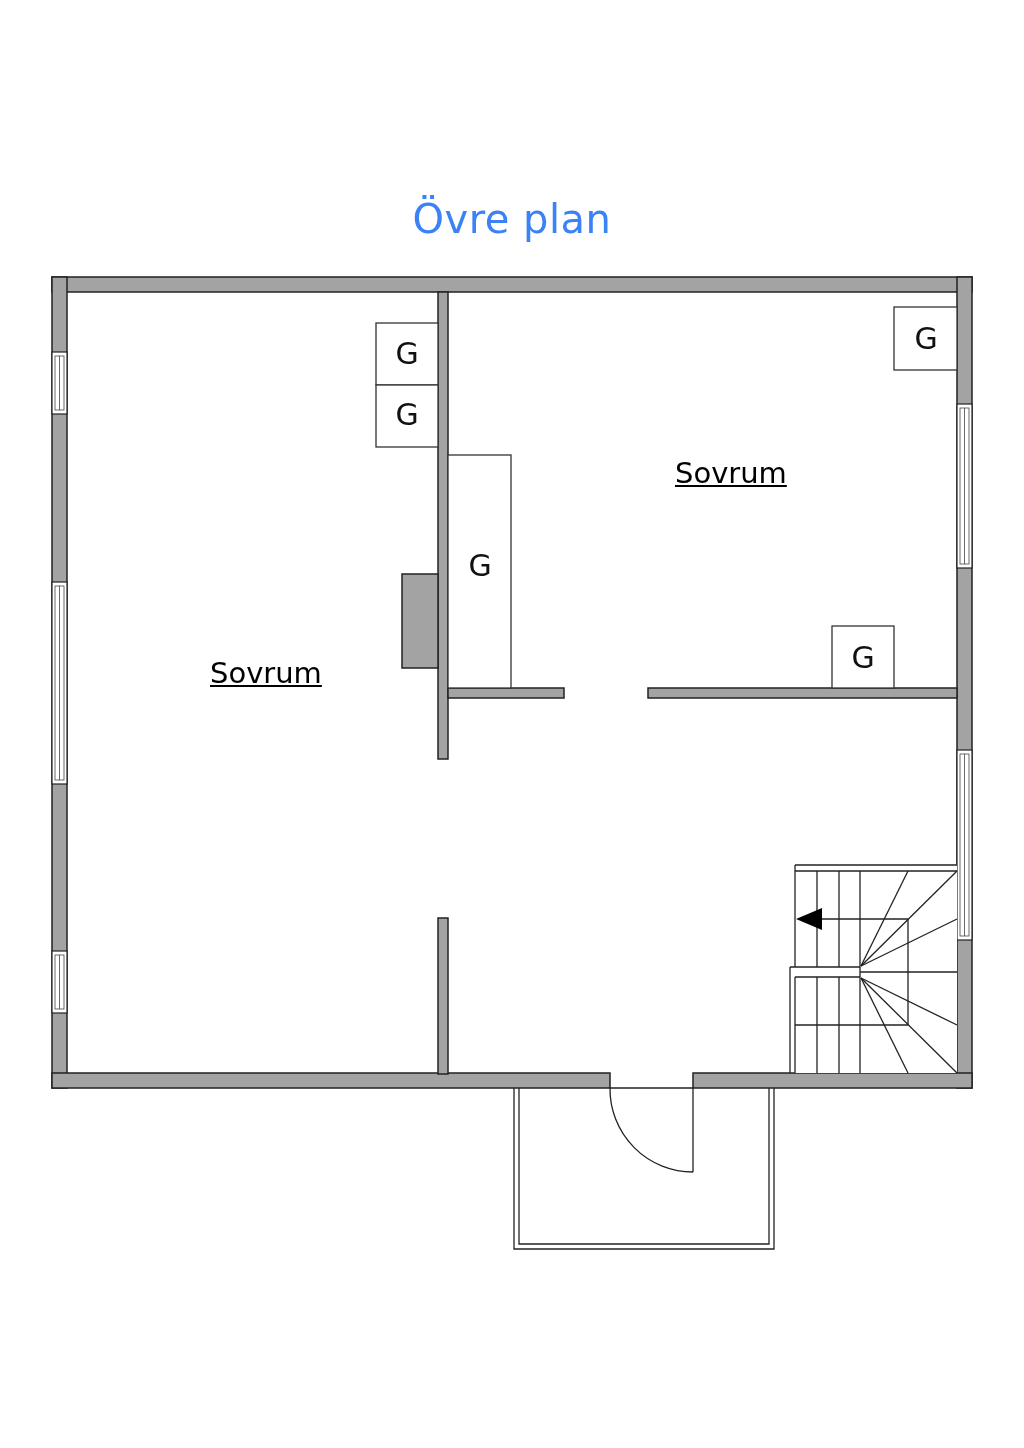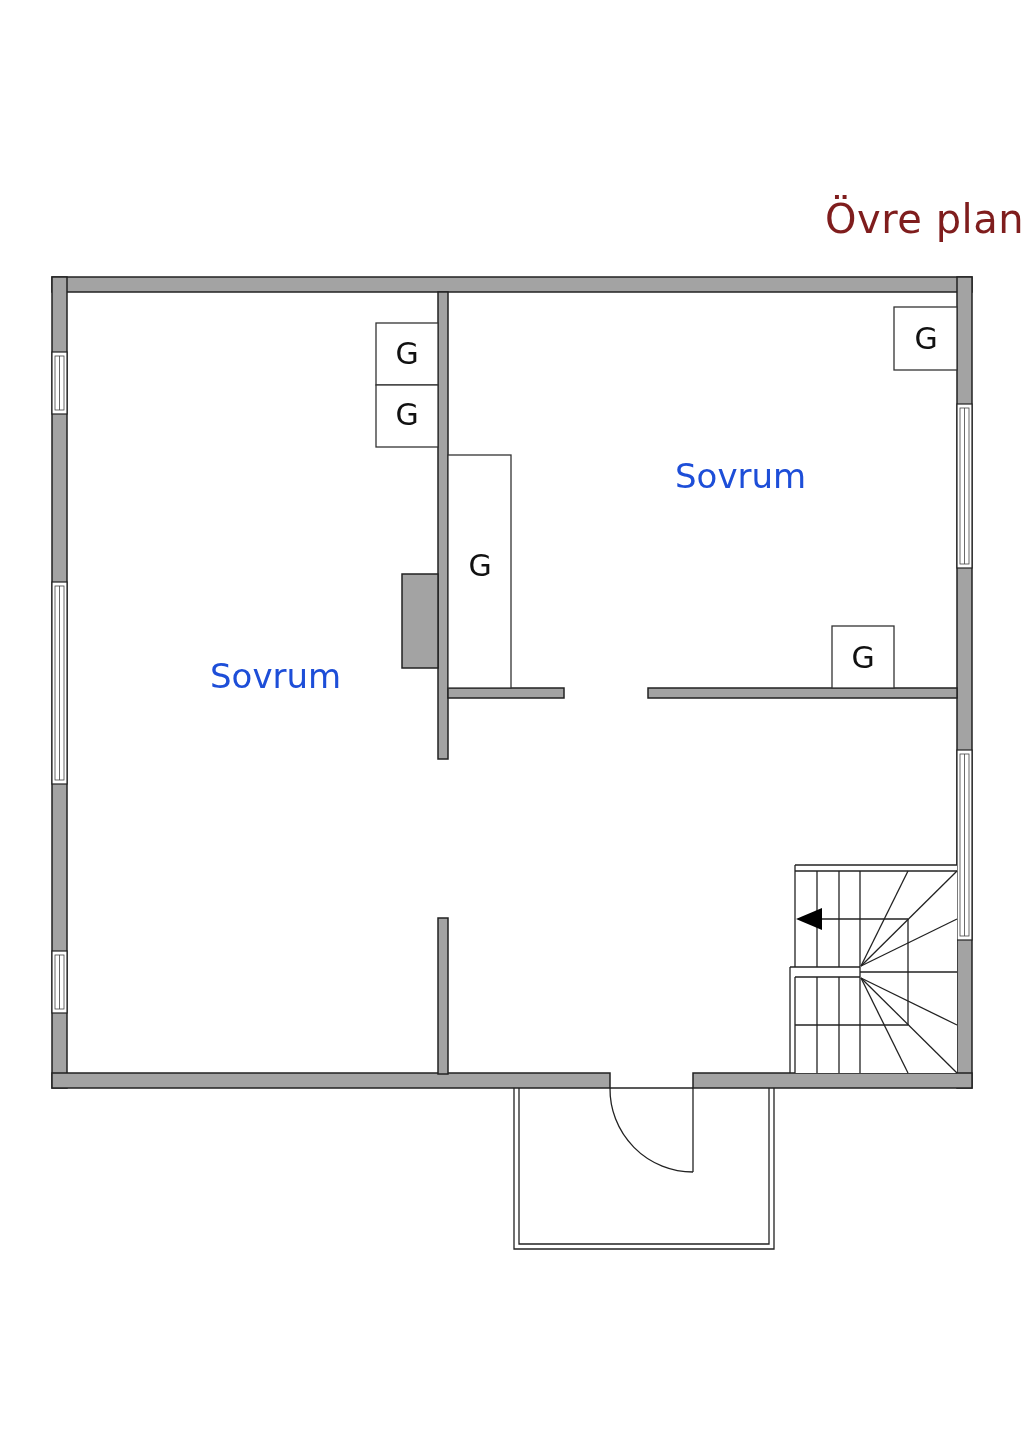--- a/index.html
+++ b/index.html
@@ -1,19 +1,19 @@
 <!DOCTYPE html>
 <html><head>
 <meta charset="utf-8">
 <style>
   html, body { margin:0; padding:0; background:#ffffff; }
   body { width:1024px; height:1448px; position:relative; overflow:hidden; font-family:"DejaVu Sans", sans-serif; }
   #plan { position:absolute; left:0; top:0; width:1024px; height:1448px; }
-  .title { position:absolute; left:0; width:1024px; top:196px; text-align:right; font-size:40px; color:#7f1d1d; letter-spacing:0.5px; }
-  .room-label { position:absolute; font-size:34px; color:#1d4ed8; }
+  .title { position:absolute; left:0; width:1024px; top:196px; text-align:center; font-size:40px; color:#3b82f6; letter-spacing:0.5px; }
+  .room-label { position:absolute; font-size:29px; color:#000000;text-decoration:underline; }
   .g-label { position:absolute; font-size:30px; color:#111; width:60px; text-align:center; }
   .wall { fill:#a3a3a3; stroke:#222; stroke-width:1.5; }
   .thin { fill:#fff; stroke:#333; stroke-width:1.3; }
   .line { stroke:#222; stroke-width:1.3; fill:none; }
 </style>
 </head>
 <body>
 
 <div class="title">Övre plan</div>
 

